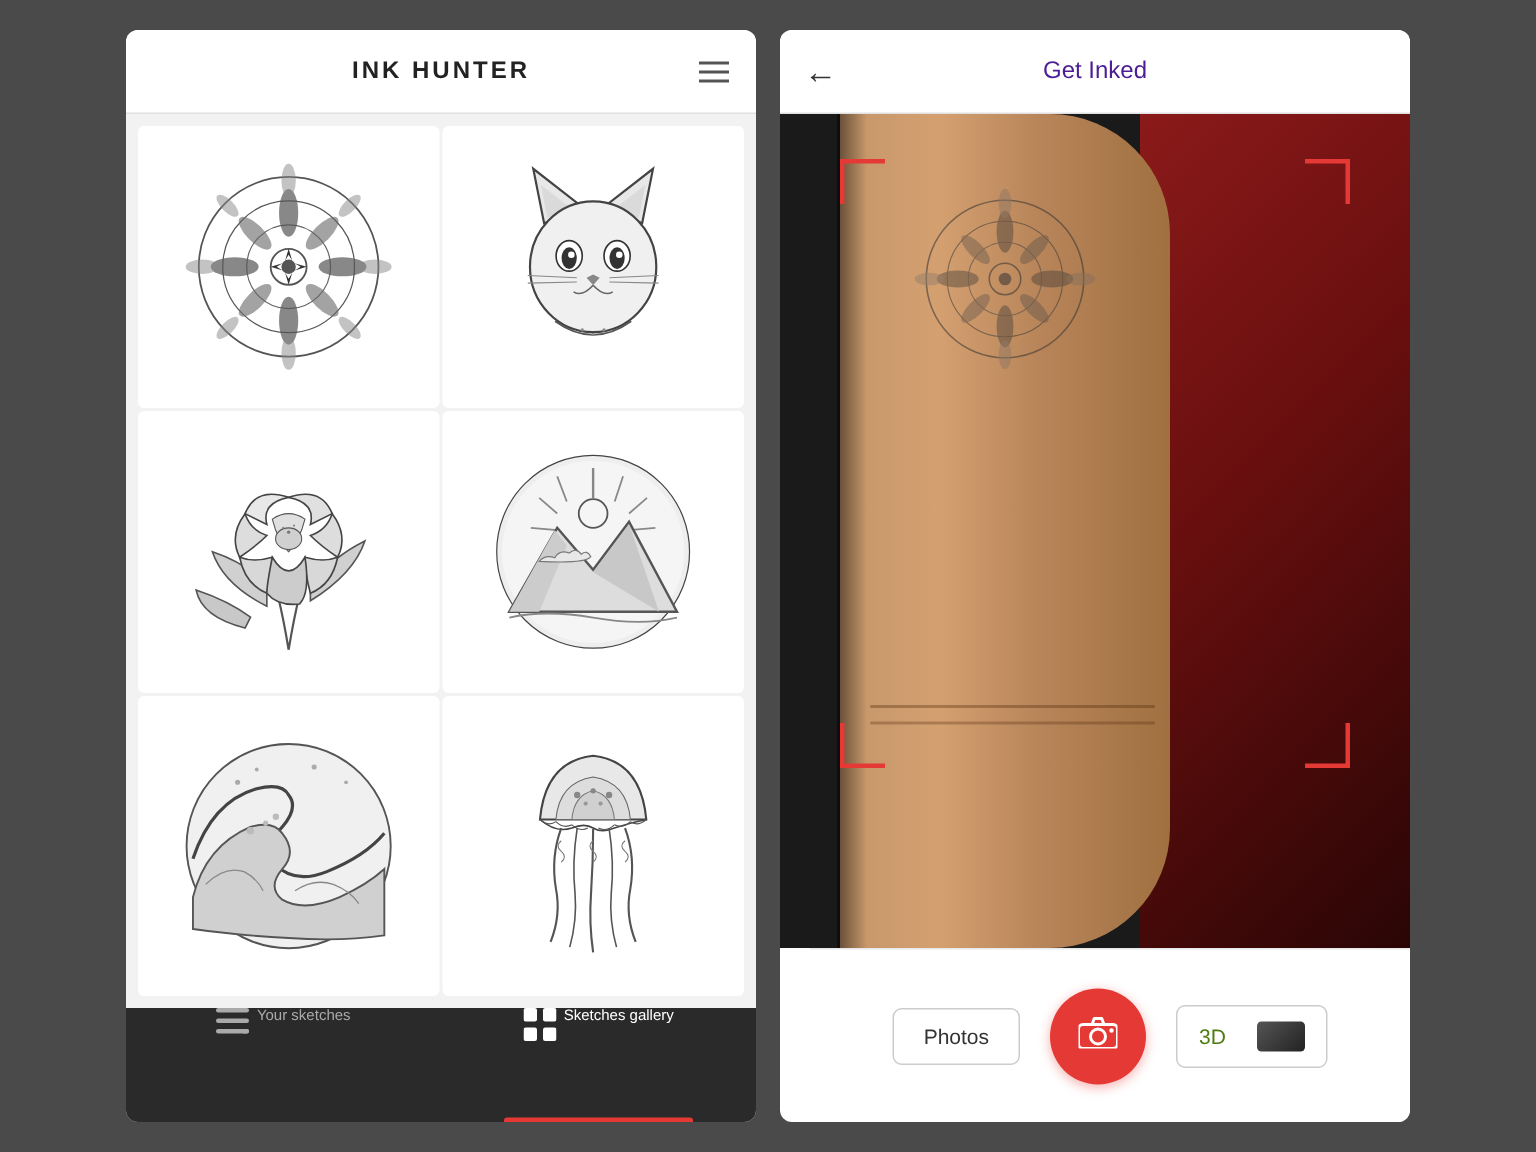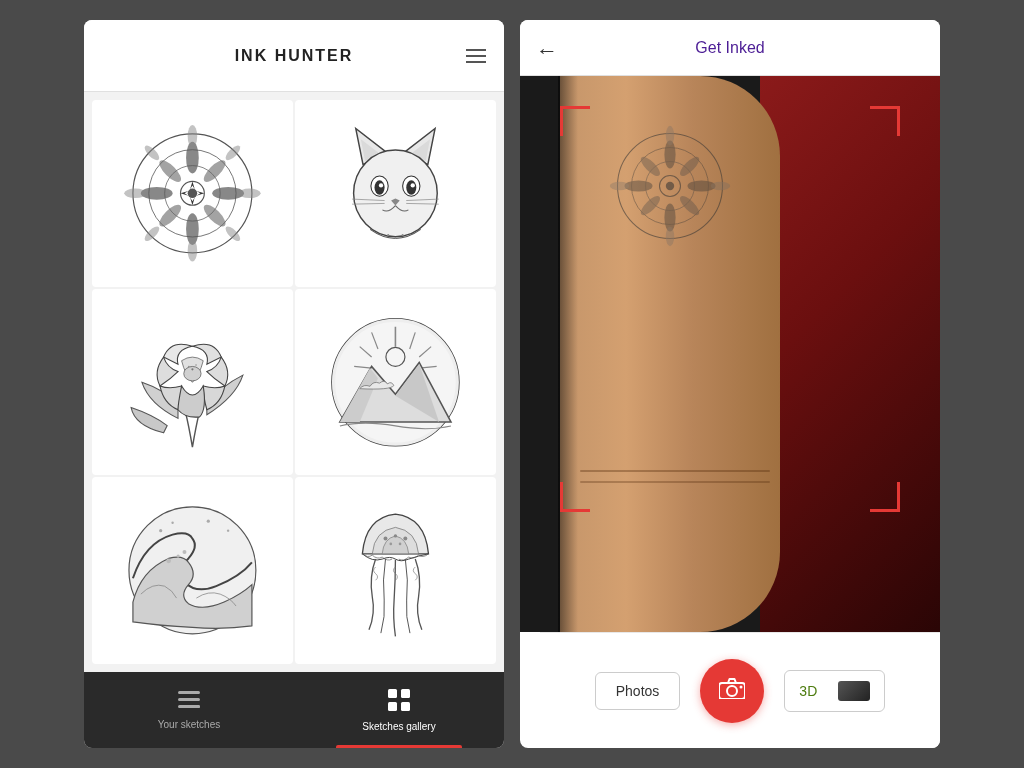--- a/index.html
+++ b/index.html
@@ -23,21 +23,21 @@
       width: 420px;
       height: 728px;
       background: #f2f2f2;
       border-radius: 8px;
       display: flex;
       flex-direction: column;
       overflow: hidden;
     }
     .left-header {
       background: #fff;
-      height: 72px;
+      height: 56px;
       display: flex;
       align-items: center;
       justify-content: center;
       position: relative;
       border-bottom: 1px solid #e0e0e0;
       flex-shrink: 0;
     }
     .left-header-title {
       font-size: 16px;
       font-weight: 700;
@@ -85,22 +85,21 @@
     }
     .left-bottom-nav {
       background: #2a2a2a;
       height: 76px;
       display: flex;
       flex-shrink: 0;
     }
     .nav-item {
       flex: 1;
       display: flex;
-      flex-direction: column;
-      align-items: center;
+      flex-direction: row;
       justify-content: center;
       gap: 5px;
       cursor: pointer;
       position: relative;
     }
     .nav-item.active::after {
       content: '';
       position: absolute;
       bottom: 0;
       left: 50%;

